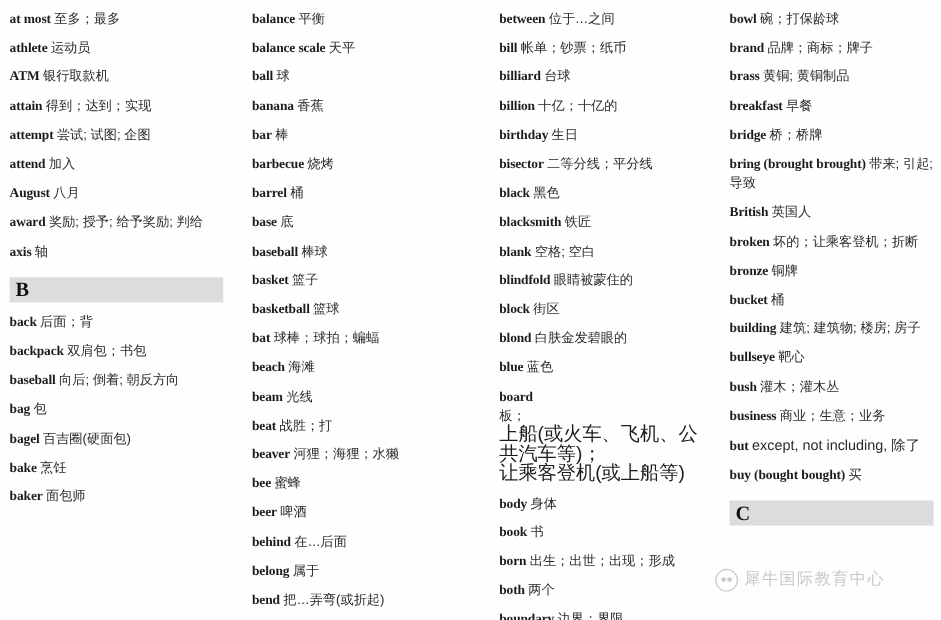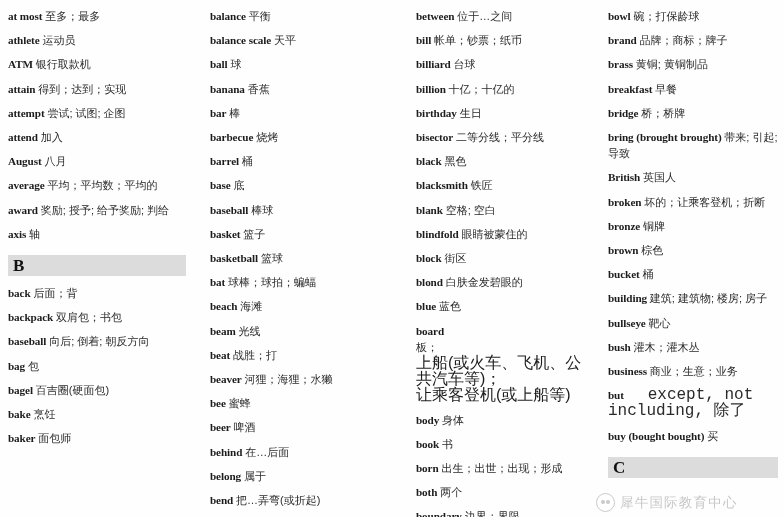--- a/index.html
+++ b/index.html
@@ -76,43 +76,42 @@
     letter-spacing: -0.1px;
   }
   .entry .df {
     font-weight: normal;
     font-family: "Liberation Sans", "DejaVu Sans", sans-serif;
     font-size: 11px;
     color: #2a2a2a;
   }
   
   .entry .df.latin {
-    font-family: Liberation Mono, monospace;
-    font-size: 16px;
-    margin-left: 21px;
+    font-family: Liberation Sans, sans-serif;
+    font-size: 12px;
   }
 
   .entry.block .df {
     display: block;
   }
   .entry.block .dfline {
     display: block;
     font-family: "Liberation Sans", "DejaVu Sans", sans-serif;
     font-size: 16px;
   }
 
   
   .watermark {
     position: absolute;
     left: 596px;
     top: 474px;
     width: 186px;
     height: 38px;
     display: flex;
-    align-items: flex-end;
+    align-items: flex-start;
     gap: 5px;
     opacity: 0.38;
     pointer-events: none;
   }
   .watermark .wm-logo {
     width: 17px;
     height: 17px;
     border: 1.3px solid #777;
     border-radius: 50%;
     position: relative;
@@ -177,24 +176,20 @@
       </div>
       <div class="entry">
         <span class="hw">attend</span>
         <span class="df">加入</span>
       </div>
       <div class="entry">
         <span class="hw">August</span>
         <span class="df">八月</span>
       </div>
       <div class="entry">
-        <span class="hw">average</span>
-        <span class="df">平均；平均数；平均的</span>
-      </div>
-      <div class="entry">
         <span class="hw">award</span>
         <span class="df">奖励; 授予; 给予奖励; 判给</span>
       </div>
       <div class="entry">
         <span class="hw">axis</span>
         <span class="df">轴</span>
       </div>
 
       <div class="section-header">
         <span class="letter">B</span>
@@ -432,24 +427,20 @@
       </div>
       <div class="entry">
         <span class="hw">broken</span>
         <span class="df">坏的；让乘客登机；折断</span>
       </div>
       <div class="entry">
         <span class="hw">bronze</span>
         <span class="df">铜牌</span>
       </div>
       <div class="entry">
-        <span class="hw">brown</span>
-        <span class="df">棕色</span>
-      </div>
-      <div class="entry">
         <span class="hw">bucket</span>
         <span class="df">桶</span>
       </div>
       <div class="entry">
         <span class="hw">building</span>
         <span class="df">建筑; 建筑物; 楼房; 房子</span>
       </div>
       <div class="entry">
         <span class="hw">bullseye</span>
         <span class="df">靶心</span>

